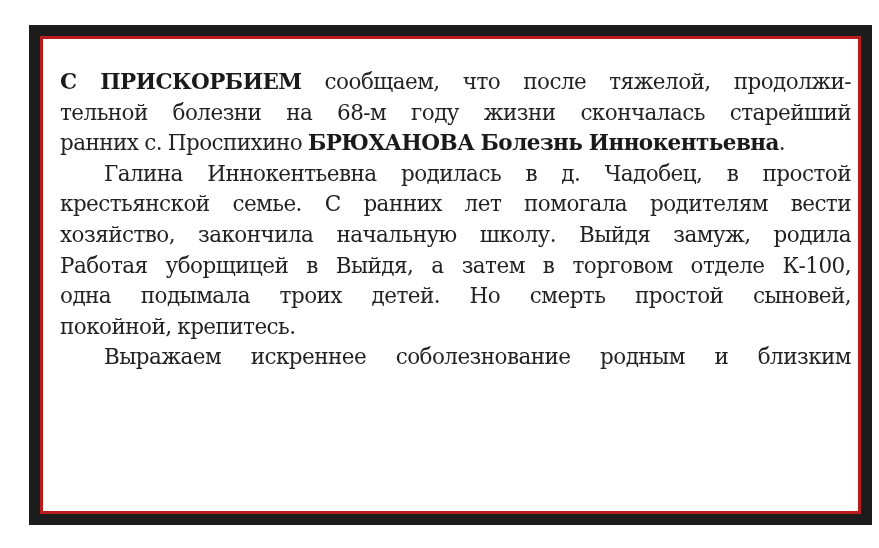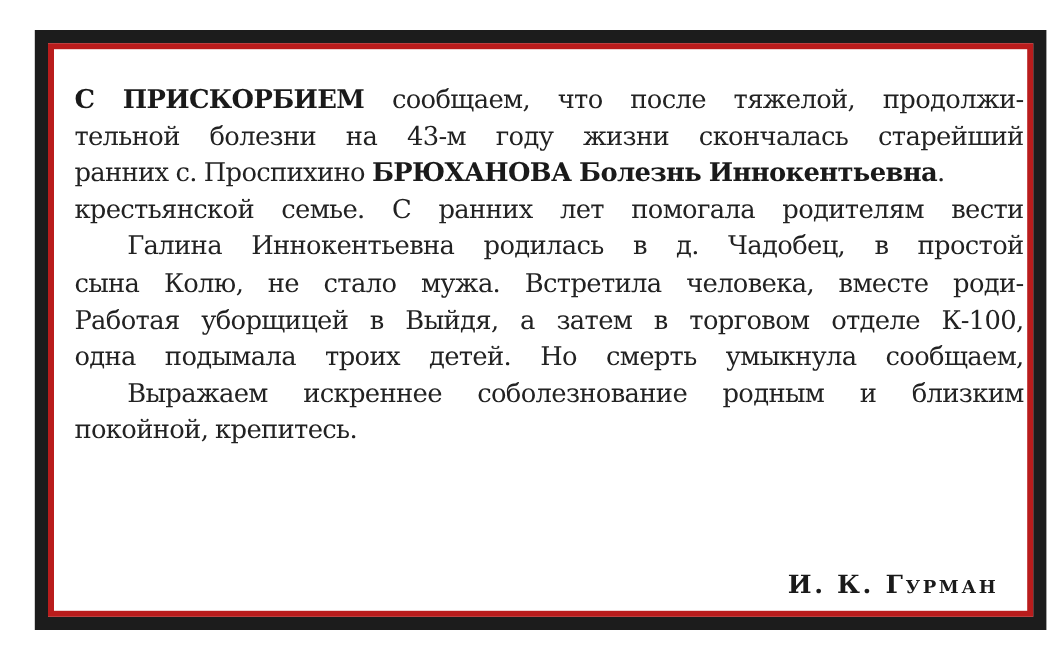--- a/index.html
+++ b/index.html
@@ -21,21 +21,21 @@
       height: 500px;
       box-sizing: border-box;
       background: #1c1c1c;
       padding: 11px;
     }
     .inner {
       width: 100%;
       height: 100%;
       box-sizing: border-box;
       background: #ffffff;
-      border: 5px solid #b91c1c;
+      border: 3px solid #b91c1c;
       position: relative;
     }
     .text {
       position: absolute;
       left: 17px;
       top: 28px;
       width: 791px;
       font-family: "DejaVu Serif", "Liberation Serif", serif;
       font-size: 21.5px;
       line-height: 30.6px;
@@ -74,27 +74,26 @@
     }
   </style>
 </head>
 <body>
 
 <div class="frame">
   <div class="inner">
     <div class="text">
 
       <span class="line"><b>С ПРИСКОРБИЕМ</b><span> сообщаем, что после тяжелой, продолжи-</span></span>
-      <span class="line"><span>тельной болезни на 43-м году жизни скончалась старейший</span></span>
+      <span class="line"><span>тельной болезни на 68-м году жизни скончалась старейший</span></span>
       <span class="line last"><span>ранних с. Проспихино </span><b>БРЮХАНОВА Болезнь Иннокентьевна</b><span>.</span></span>
 
+      <span class="line indent"><span>Галина Иннокентьевна родилась в д. Чадобец, в простой</span></span>
       <span class="line"><span>крестьянской семье. С ранних лет помогала родителям вести</span></span>
-      <span class="line indent"><span>Галина Иннокентьевна родилась в д. Чадобец, в простой</span></span>
-      <span class="line"><span>сына Колю, не стало мужа. Встретила человека, вместе роди-</span></span>
+      <span class="line"><span>хозяйство, закончила начальную школу. Выйдя замуж, родила</span></span>
       <span class="line"><span>Работая уборщицей в Выйдя, а затем в торговом отделе К-100,</span></span>
-      <span class="line"><span>одна подымала троих детей. Но смерть умыкнула сообщаем,</span></span>
+      <span class="line"><span>одна подымала троих детей. Но смерть простой сыновей,</span></span>
 
+      <span class="line last"><span>покойной, крепитесь.</span></span>
       <span class="line indent"><span>Выражаем искреннее соболезнование родным и близким</span></span>
-      <span class="line last"><span>покойной, крепитесь.</span></span>
     </div>
-    <div class="signature">И. К. Гурман</div>
   </div>
 </div>
 
 </body></html>

